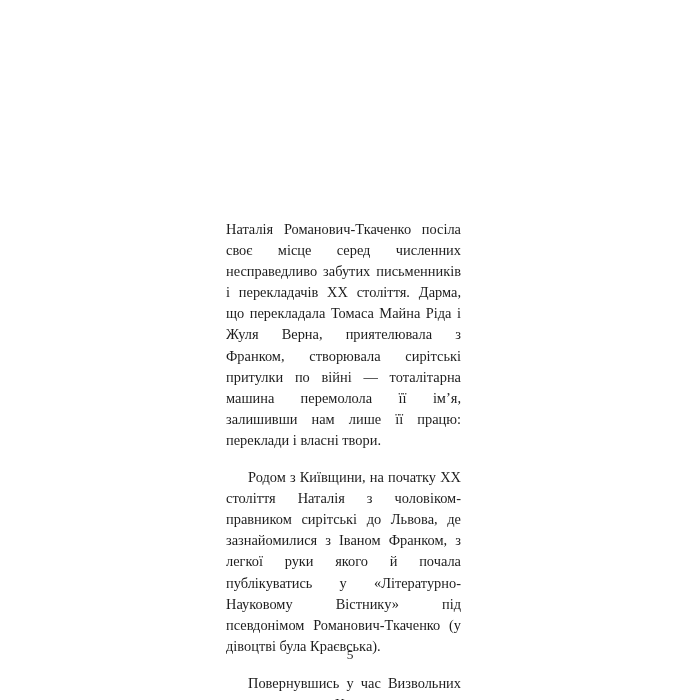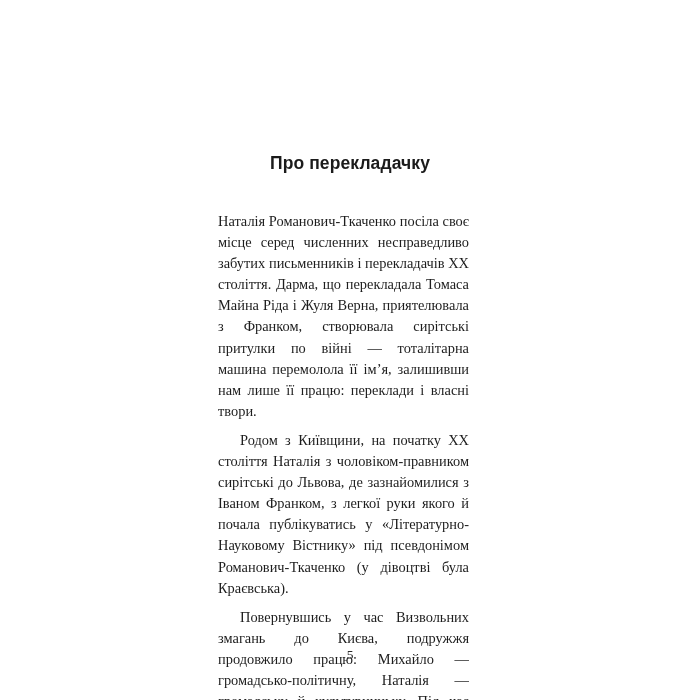--- a/index.html
+++ b/index.html
@@ -43,21 +43,21 @@
 
   
   .text-column {
     position: absolute;
     left: 210px;
     top: 203px;
     width: 267px;
   }
 
   .body-paragraph {
-    margin: 8px;
+    margin: 16px;
     font-size: 14.4px;
     line-height: 21.1px;
     text-align: justify;
     text-justify: inter-word;
     color: #1d1d1d;
     text-indent: 22px;
     hyphens: manual;
     -webkit-hyphens: manual;
   }
 
@@ -75,21 +75,20 @@
     font-size: 13.5px;
     line-height: 18px;
     color: #2a2a2a;
   }
 </style>
 </head>
 <body>
 
 <div class="page">
 
-  <h1 class="chapter-title">Про перекладачку</h1>
 
   <div class="text-column">
     <p class="body-paragraph first">Наталія Романович-Ткаченко посіла своє місце серед численних несправедливо забутих письменників і перекладачів XX століття. Дарма, що перекладала Томаса Майна Ріда і Жуля Верна, приятелювала з Франком, створювала сирітські притулки по війні — тоталітарна машина перемолола її ім’я, залишивши нам лише її працю: переклади і власні твори.</p>
     <p class="body-paragraph">Родом з Київщини, на початку XX століття Наталія з чоловіком-правником сирітські до Львова, де зазнайомилися з Іваном Франком, з легкої руки якого й почала публікуватись у «Літературно-Науковому Вістнику» під псевдонімом Романович-Ткаченко (у дівоцтві була Краєвська).</p>
     <p class="body-paragraph">Повернувшись у час Визвольних змагань до Києва, подружжя продовжило працю: Михайло — громадсько-політичну, Наталія — громадську й культурницьку. Під час відрядження до Москви Михайла Ткаченка застрелили, тоді жінка зосередилася на творчій діяльності. Наталія написала спогади про свого чоловіка — «На дорозі до революції», опублікувавши їх в журналі «Україна». У спілці «Плуг» допомагала обдарованим уродженцям сіл знайти собі місце в літературі, друкувалася</p>
   </div>
 
   <div class="folio">5</div>
 
 </div>

